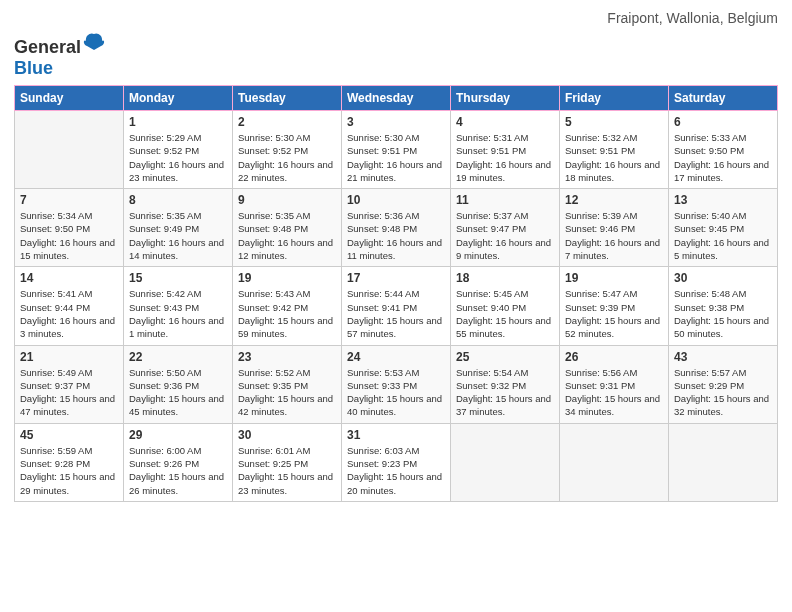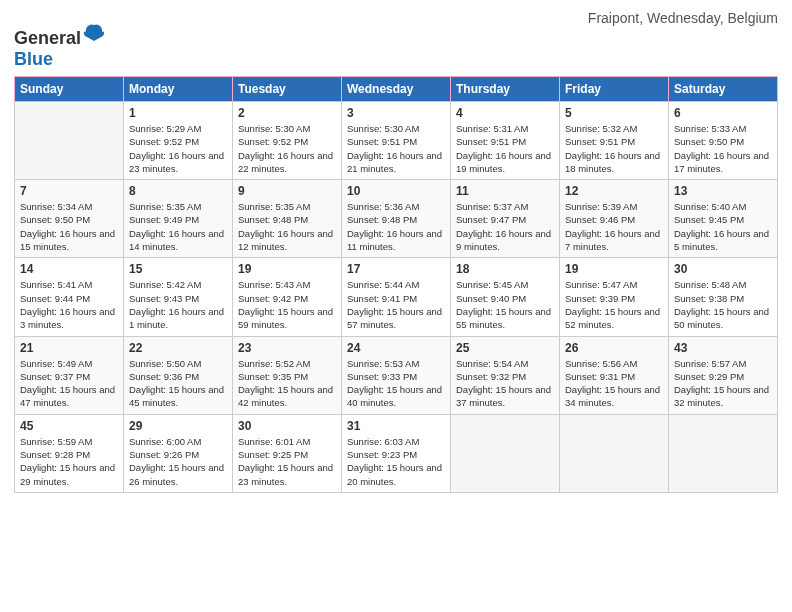--- a/index.html
+++ b/index.html
@@ -16,21 +16,21 @@
     }
     .header-area {
       display: flex;
       justify-content: space-between;
       align-items: flex-start;
       margin-bottom: 6px;
     }
     .logo {
       display: flex;
       align-items: center;
-      margin-top: 12px;
+      margin-top: 21px;
     }
     .logo-text-general {
       font-size: 18px;
       font-weight: bold;
       color: #333;
     }
     .logo-text-blue {
       font-size: 18px;
       font-weight: bold;
       color: #1a6eb5;
@@ -103,21 +103,21 @@
   <div class="header-area">
     <div class="logo">
       <div>
         <span class="logo-text-general">General</span><svg class="logo-icon" viewBox="0 0 22 22">
             <path d="M11 3 C14 1, 20 4, 19 10 C22 8, 22 14, 18 15 L11 19 L4 15 C0 14, 0 8, 3 10 C2 4, 8 1, 11 3Z" fill="#1a6eb5"></path>
           </svg><br>
         <span class="logo-text-blue">Blue</span>
       </div>
     </div>
     <div class="title-area">
-      <div class="subtitle">Fraipont, Wednesday, Belgium</div>
+      <div class="subtitle">Fraipont, Wallonia, Belgium</div>
     </div>
   </div>
 
   <table>
     <thead>
       <tr>
         <th>Sunday</th>
         <th>Monday</th>
         <th>Tuesday</th>
         <th>Wednesday</th>

